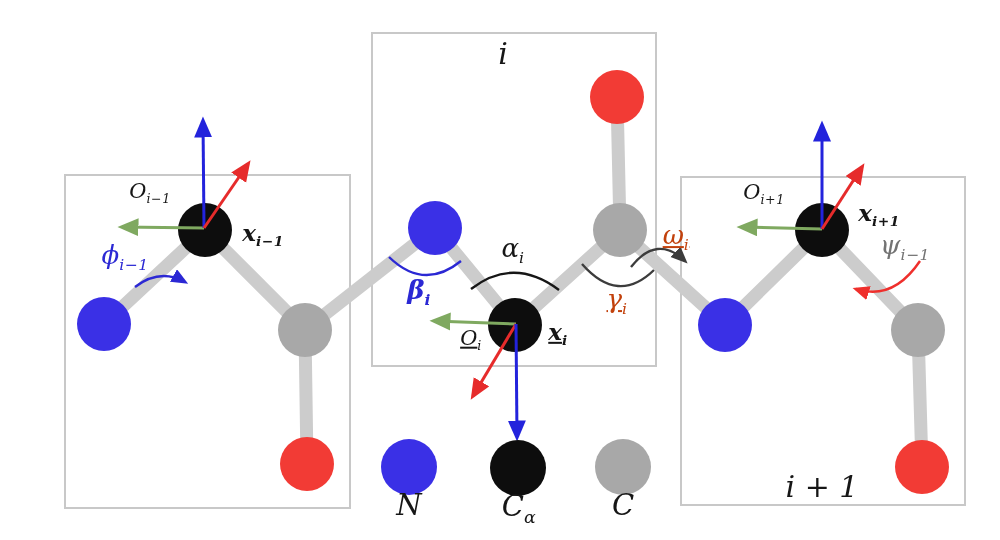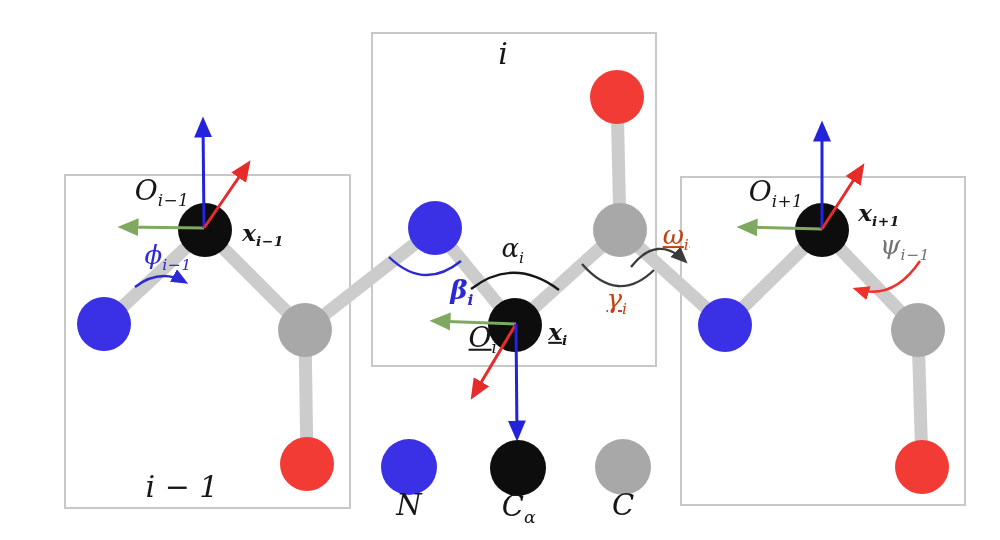--- a/index.html
+++ b/index.html
@@ -9,24 +9,24 @@
     font-family:"DejaVu Serif", serif;
   }
   .stage svg { position:absolute; left:0; top:0; }
   .lbl {
     position:absolute; transform:translate(-50%,-50%);
     font-style:italic; line-height:1; white-space:nowrap;
     user-select:none;
   }
   .lbl sub { font-size:0.6em; font-style:italic; line-height:1; vertical-align:-0.4em; letter-spacing:0.5px; }
   .c-black { color:#161616; }
-  .c-blue  { color:#2b28d4;margin-left:43px; }
+  .c-blue  { color:#2b28d4; }
   .c-red   { color:#737373; }
   .c-dark  { color:#c2410c;text-decoration:underline; }
-  .sz-frame { font-size:28px;margin-left:12px; }
+  .sz-frame { font-size:21px; }
   .sz-x     { font-size:23px; font-weight:bold; }
   .sz-angle { font-size:26px; }
   .sz-box   { font-size:30px; }
   .sz-legend{ font-size:29px; }
 </style>
 </head>
 <body>
 
 <div class="stage">
 
@@ -114,22 +114,22 @@
       <path d="M 920 261 Q 893 301 856 289" stroke="#ef2f2c" marker-end="url(#ah-lred)"></path>
     </g>
 
     <g>
       <circle cx="409" cy="467" r="28" fill="#3a30e6"></circle>
       <circle cx="518" cy="468" r="28" fill="#0d0d0d"></circle>
       <circle cx="623" cy="467" r="28" fill="#a8a8a8"></circle>
     </g>
   </svg>
 
-  <div class="lbl c-black sz-box" style="left:182px; top:487px;">i − 1</div>
   <div class="lbl c-black sz-box" style="left:503px; top:54px;">i</div>
+  <div class="lbl c-black sz-box" style="left:822px; top:487px;">i + 1</div>
 
   <div class="lbl c-black sz-frame" style="left:150px; top:193px;">
     <span>O</span><sub>i−1</sub>
   </div>
   <div class="lbl c-black sz-frame" style="left:471px; top:340px;text-decoration:underline;">
     <span>O</span><sub>i</sub>
   </div>
   <div class="lbl c-black sz-frame" style="left:764px; top:194px;text-align:center;">
     <span>O</span><sub>i+1</sub>
   </div>

